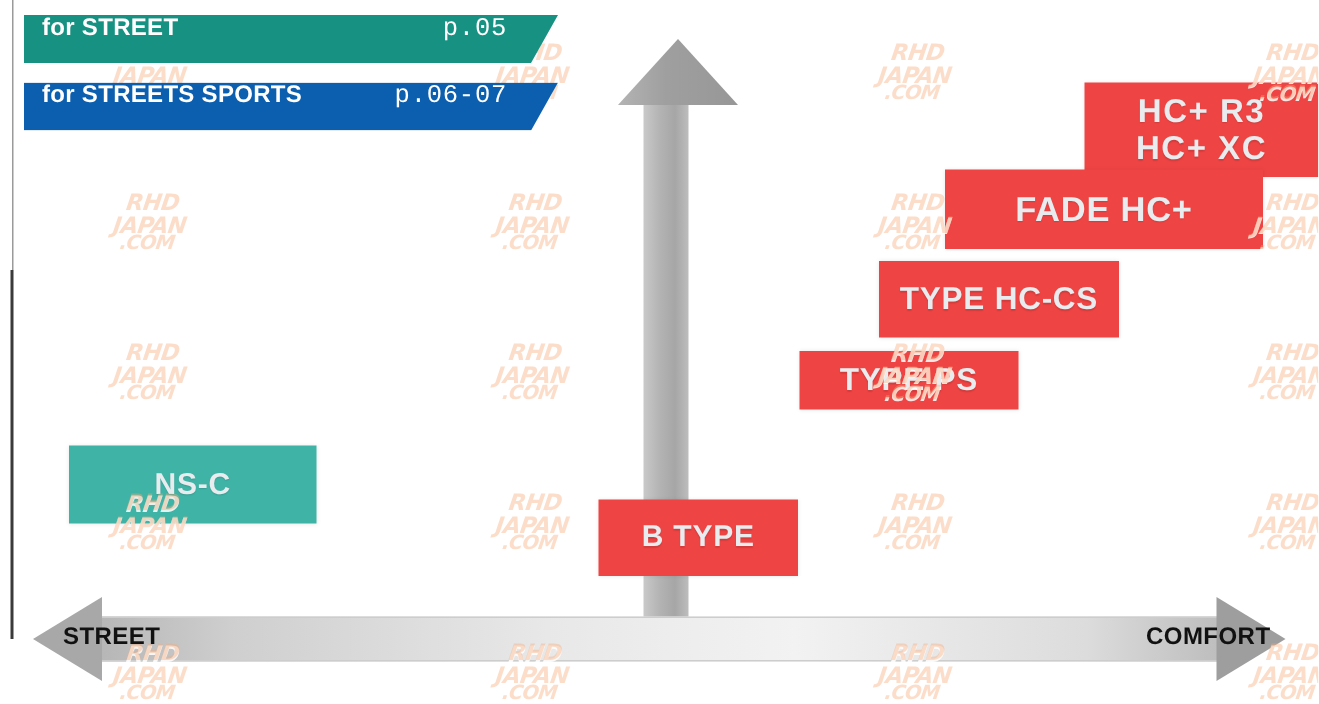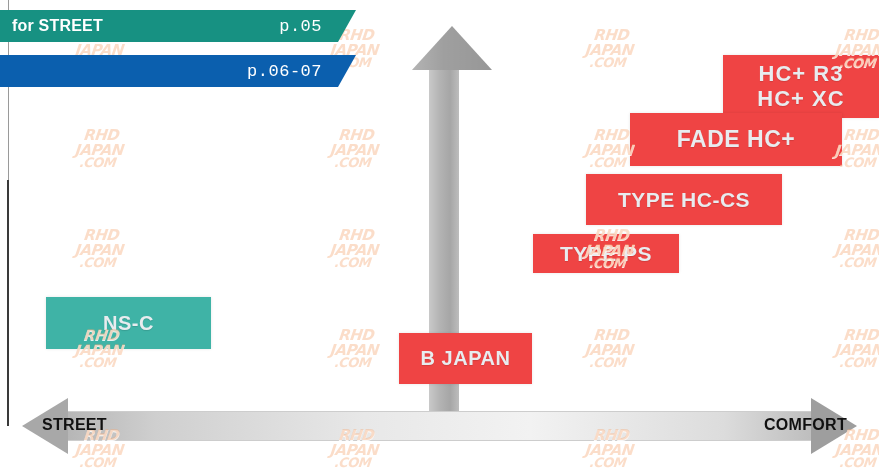--- a/index.html
+++ b/index.html
@@ -98,31 +98,32 @@
     box-shadow:0 0 3px rgba(0,0,0,0.10);
     white-space:pre-line;
   }
   .pbox.blue{background:#ef4444;}
   .pbox.teal{background:#3fb3a6;}
   .pbox .txt{display:block;text-shadow:0 1px 1px rgba(0,0,0,0.12);}
 
   
   #box-hcr3{left:723px;top:55px;width:156px;height:63px;font-size:22px;letter-spacing:1px;}
   #box-hcplus{left:630px;top:113px;width:212px;height:53px;font-size:23px;letter-spacing:0.5px;}
-  #box-hccs{left:586px;top:174px;width:196px;height:51px;font-size:21px;letter-spacing:0.5px;}
+  #box-hccs{left:586px;top:174px;width:160px;height:51px;font-size:21px;letter-spacing:0.5px;}
   #box-ps{left:533px;top:234px;width:146px;height:39px;font-size:21px;letter-spacing:0.5px;}
   #box-bspec{left:399px;top:333px;width:133px;height:51px;font-size:20px;letter-spacing:0.5px;}
   #box-nsc{left:46px;top:297px;width:165px;height:52px;font-size:20px;letter-spacing:0.5px;}
 
   
   .banner{
     position:absolute;z-index:5;height:32px;
-    display:flex;align-items:center;
+    display:flex;
     color:#ffffff;
     clip-path:polygon(0 0,100% 0,calc(100% - 18px) 100%,0 100%);
+    margin-left:16px;
   }
   .banner .bl{
     font-size:16px;font-weight:bold;letter-spacing:0.2px;margin-left:12px;
     white-space:nowrap;
   }
   .banner .bp{
     font-size:17px;font-weight:normal;margin-left:auto;margin-right:34px;
     white-space:nowrap;font-family:Liberation Mono, monospace;
     letter-spacing:0.5px;
   }
@@ -157,31 +158,32 @@
   <div class="pbox blue" id="box-hcplus">
     <span class="txt">FADE HC+</span>
   </div>
   <div class="pbox blue" id="box-hccs">
     <span class="txt">TYPE HC-CS</span>
   </div>
   <div class="pbox blue" id="box-ps">
     <span class="txt">TYPE PS</span>
   </div>
   <div class="pbox blue" id="box-bspec">
-    <span class="txt">B JAPAN</span>
+    <span class="txt">B TYPE</span>
   </div>
   <div class="pbox teal" id="box-nsc">
     <span class="txt">NS-C</span>
   </div>
 
   <div class="banner" id="banner-street">
     <span class="bl">for STREET</span>
     <span class="bp">p.05</span>
   </div>
   <div class="banner" id="banner-sports">
+    <span class="bl">for STREETS SPORTS</span>
     <span class="bp">p.06-07</span>
   </div>
 
   <div class="wm-layer" id="wm-layer">
       <div class="wm" style="left: 58px; top: 28px; width: 84px;"><b>RHD</b><b class="l2">JAPAN</b><b class="l3">.COM</b></div>
       <div class="wm" style="left: 58px; top: 128px; width: 84px;"><b>RHD</b><b class="l2">JAPAN</b><b class="l3">.COM</b></div>
       <div class="wm" style="left: 58px; top: 228px; width: 84px;"><b>RHD</b><b class="l2">JAPAN</b><b class="l3">.COM</b></div>
       <div class="wm" style="left: 58px; top: 328px; width: 84px;"><b>RHD</b><b class="l2">JAPAN</b><b class="l3">.COM</b></div>
       <div class="wm" style="left: 58px; top: 428px; width: 84px;"><b>RHD</b><b class="l2">JAPAN</b><b class="l3">.COM</b></div>
       <div class="wm" style="left: 313px; top: 28px; width: 84px;"><b>RHD</b><b class="l2">JAPAN</b><b class="l3">.COM</b></div>

